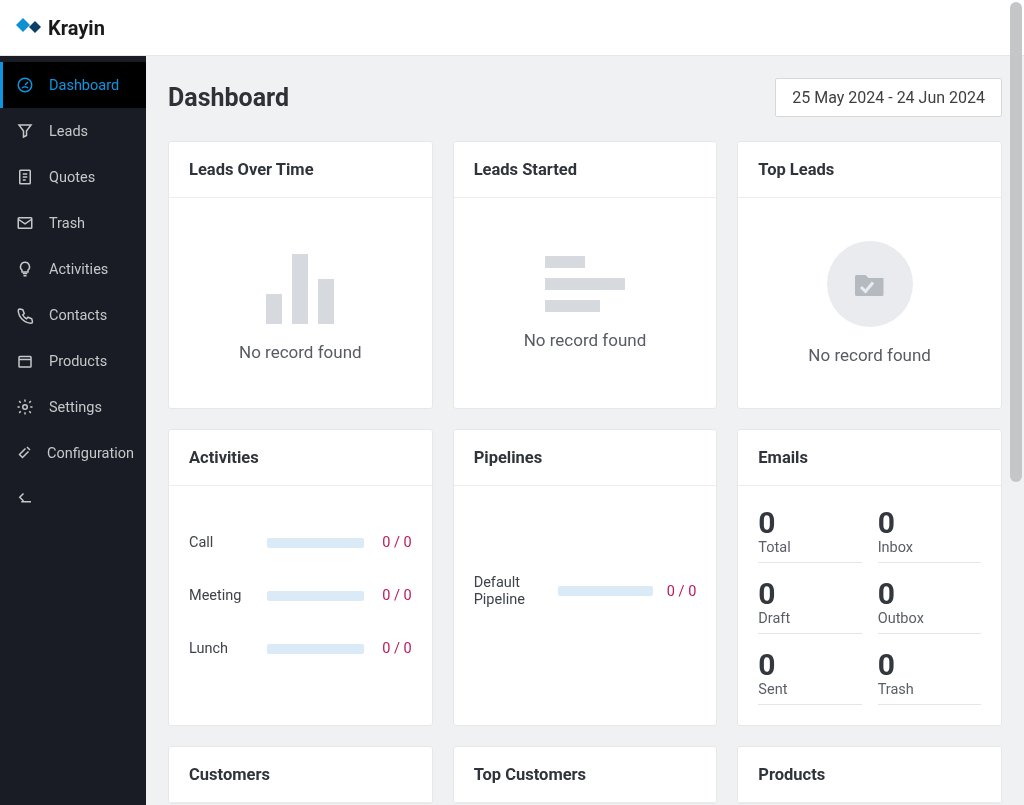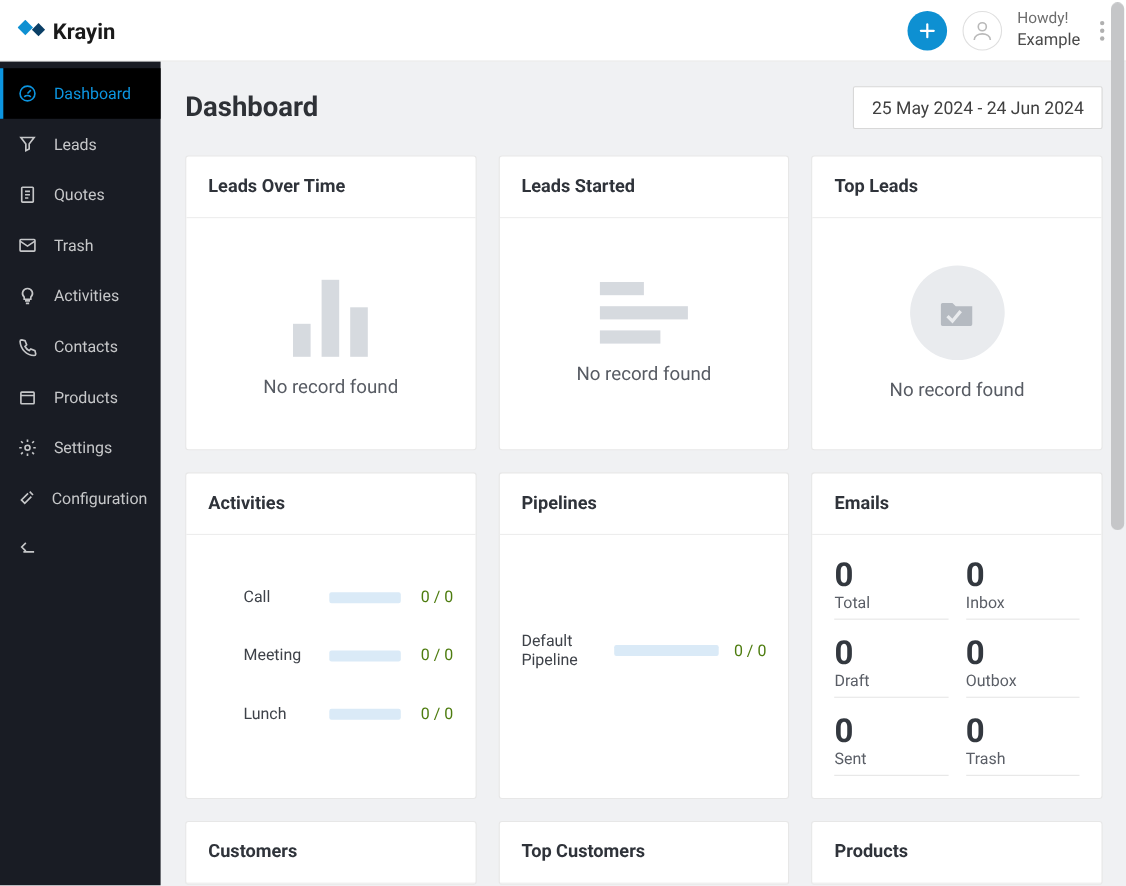--- a/index.html
+++ b/index.html
@@ -193,31 +193,30 @@
     }
     .activity-row {
       display: flex;
       align-items: center;
       gap: 18px;
     }
     .activity-label {
       width: 60px;
       font-size: 14.5px;
       color: #3e4249;
-      margin-left: 32px;
     }
     .progress {
       flex: 1;
       height: 10px;
       background: #daeaf7;
       border-radius: 2px;
     }
     .activity-count {
       font-size: 14.5px;
-      color: #4d7c0f;
+      color: #be185d;
     }
     .pipeline-body {
       display: flex;
       align-items: center;
       gap: 14px;
       min-height: 210px;
     }
     .pipeline-label {
       width: 70px;
       font-size: 14.5px;
@@ -260,43 +259,20 @@
 <div class="header">
   <div class="logo">
     <span class="logo-icon">
       <svg width="26" height="20" viewBox="0 0 26 20">
         <polygon points="7,0 14,7 7,14 0,7" fill="#0e90d2"></polygon>
         <polygon points="19,3 25,9 19,15 13,9" fill="#0b3f66"></polygon>
       </svg>
     </span>
     <span class="logo-text">Krayin</span>
   </div>
-  <div class="header-right">
-    <div class="add-btn">
-      <svg width="20" height="20" viewBox="0 0 24 24" fill="none" stroke="currentColor" stroke-width="2.4" stroke-linecap="round">
-        <line x1="12" y1="5" x2="12" y2="19"></line>
-          <line x1="5" y1="12" x2="19" y2="12"></line>
-      </svg>
-    </div>
-    <div class="avatar">
-      <svg width="22" height="22" viewBox="0 0 24 24" fill="none" stroke="currentColor" stroke-width="1.6">
-        <circle cx="12" cy="8" r="4"></circle>
-          <path d="M4 21c0-4 4-6 8-6s8 2 8 6"></path>
-      </svg>
-    </div>
-    <div class="greeting">
-      <span>Howdy!</span>
-      <span class="name">Example</span>
-    </div>
-    <div class="kebab">
-      <span></span>
-        <span></span>
-        <span></span>
-    </div>
-  </div>
 </div>
 
 <div class="layout">
   <div class="sidebar">
     <div class="sidebar-item active">
       <span class="icon">
         <svg width="18" height="18" viewBox="0 0 24 24" fill="none" stroke="currentColor" stroke-width="2">
           <circle cx="12" cy="12" r="9"></circle>
             <path d="M12 12l4-4"></path>
             <path d="M8 16a6 6 0 0 1 8 0"></path>

